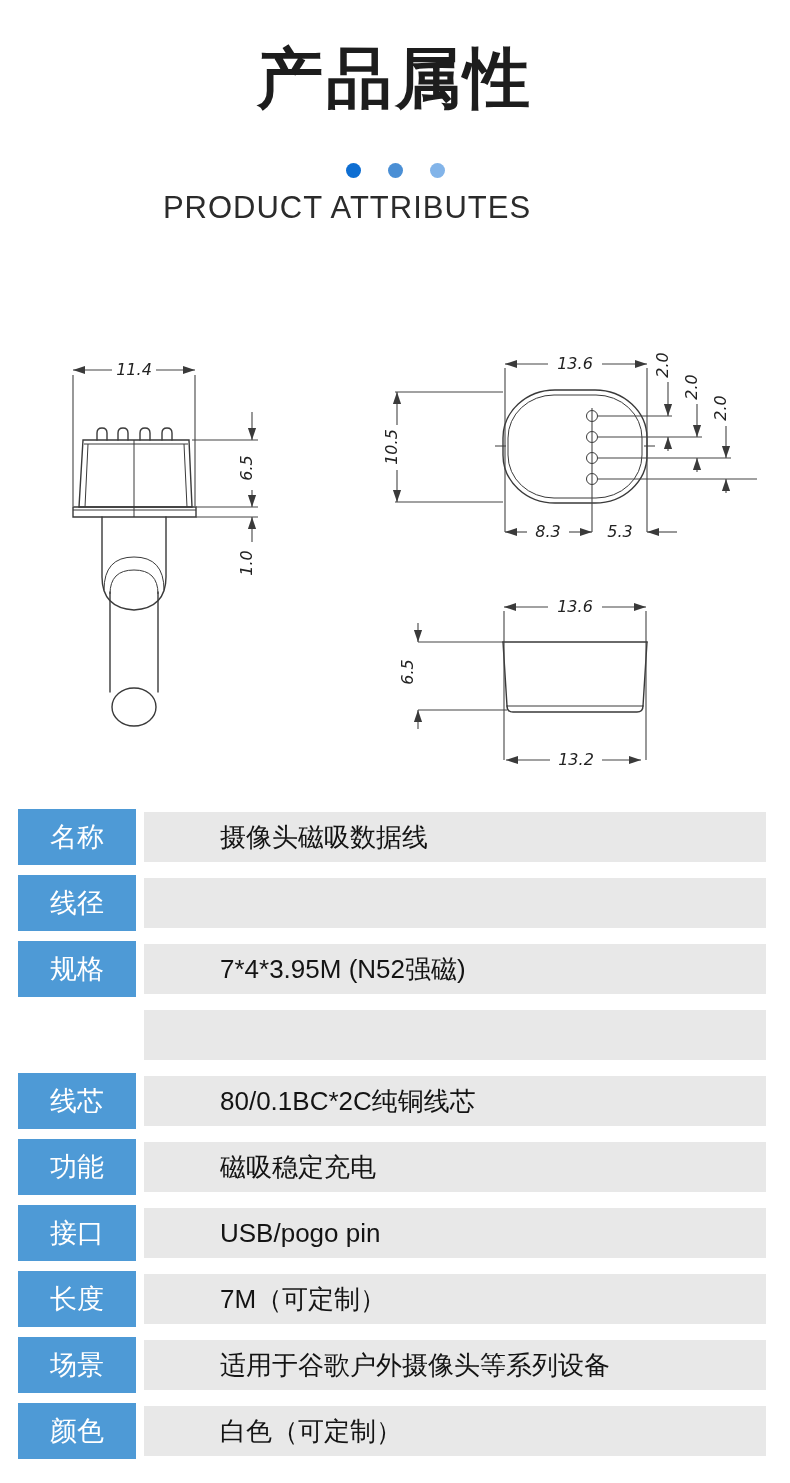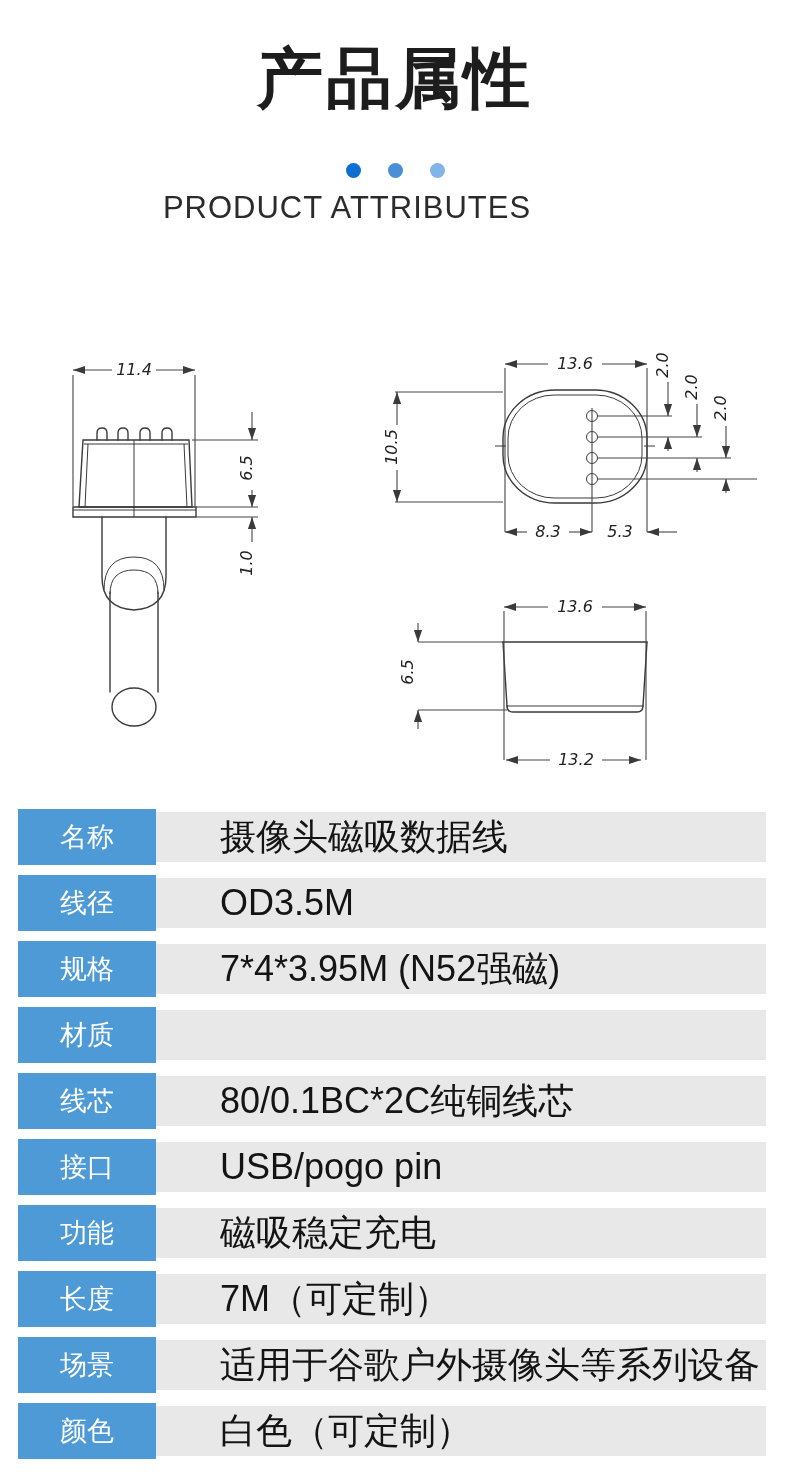--- a/index.html
+++ b/index.html
@@ -27,26 +27,26 @@
   .drawing{position:absolute;top:320px;left:0;}
   .ol{stroke:#3a3a3a;stroke-width:1.4;fill:none;stroke-linecap:round;}
   .ol2{stroke:#3a3a3a;stroke-width:1;fill:none;}
   .dl{stroke:#444;stroke-width:1.1;fill:none;}
   .dt{font:italic 16px "DejaVu Sans",sans-serif;fill:#222;}
   
   .spec-table{position:absolute;top:809px;left:18px;width:748px;}
   .row{position:relative;height:56px;margin-bottom:10px;}
   .row-bar{position:absolute;left:126px;right:0;top:3px;height:50px;background:var(--row-gray,#e8e8e8);}
   .row-label{
-    position:absolute;left:0;top:0;width:138px;height:56px;background:var(--accent,#4e9ad6);
+    position:absolute;left:0;top:0;width:118px;height:56px;background:var(--accent,#4e9ad6);
     color:#ffffff;font-size:27px;display:flex;align-items:center;justify-content:center;
   }
   .row-value{
     position:absolute;left:202px;top:3px;height:38px;line-height:50px;
-    font-size:36px;color:#141414;white-space:nowrap;
+    font-size:26px;color:#141414;white-space:nowrap;
   }
 </style>
 </head>
 <body>
 
 <div class="title">产品属性</div>
 
 <div class="dots">
   <span class="dot" style="background: rgb(14, 110, 210);"></span>
   <span class="dot" style="background: rgb(74, 143, 213);"></span>
@@ -176,48 +176,46 @@
 
 <div class="spec-table">
   <div class="row">
     <div class="row-bar"></div>
     <div class="row-label">名称</div>
     <div class="row-value">摄像头磁吸数据线</div>
   </div>
   <div class="row">
     <div class="row-bar"></div>
     <div class="row-label">线径</div>
-    <div class="row-value">OD3.5M</div>
   </div>
   <div class="row">
     <div class="row-bar"></div>
     <div class="row-label">规格</div>
     <div class="row-value">7*4*3.95M (N52强磁)</div>
   </div>
   <div class="row">
     <div class="row-bar"></div>
-    <div class="row-label">材质</div>
   </div>
   <div class="row">
     <div class="row-bar"></div>
     <div class="row-label">线芯</div>
     <div class="row-value">80/0.1BC*2C纯铜线芯</div>
   </div>
   <div class="row">
     <div class="row-bar"></div>
+    <div class="row-label">功能</div>
+    <div class="row-value">磁吸稳定充电</div>
+  </div>
+  <div class="row">
+    <div class="row-bar"></div>
     <div class="row-label">接口</div>
     <div class="row-value">USB/pogo pin</div>
   </div>
   <div class="row">
     <div class="row-bar"></div>
-    <div class="row-label">功能</div>
-    <div class="row-value">磁吸稳定充电</div>
-  </div>
-  <div class="row">
-    <div class="row-bar"></div>
     <div class="row-label">长度</div>
     <div class="row-value">7M（可定制）</div>
   </div>
   <div class="row">
     <div class="row-bar"></div>
     <div class="row-label">场景</div>
     <div class="row-value">适用于谷歌户外摄像头等系列设备</div>
   </div>
   <div class="row">
     <div class="row-bar"></div>

